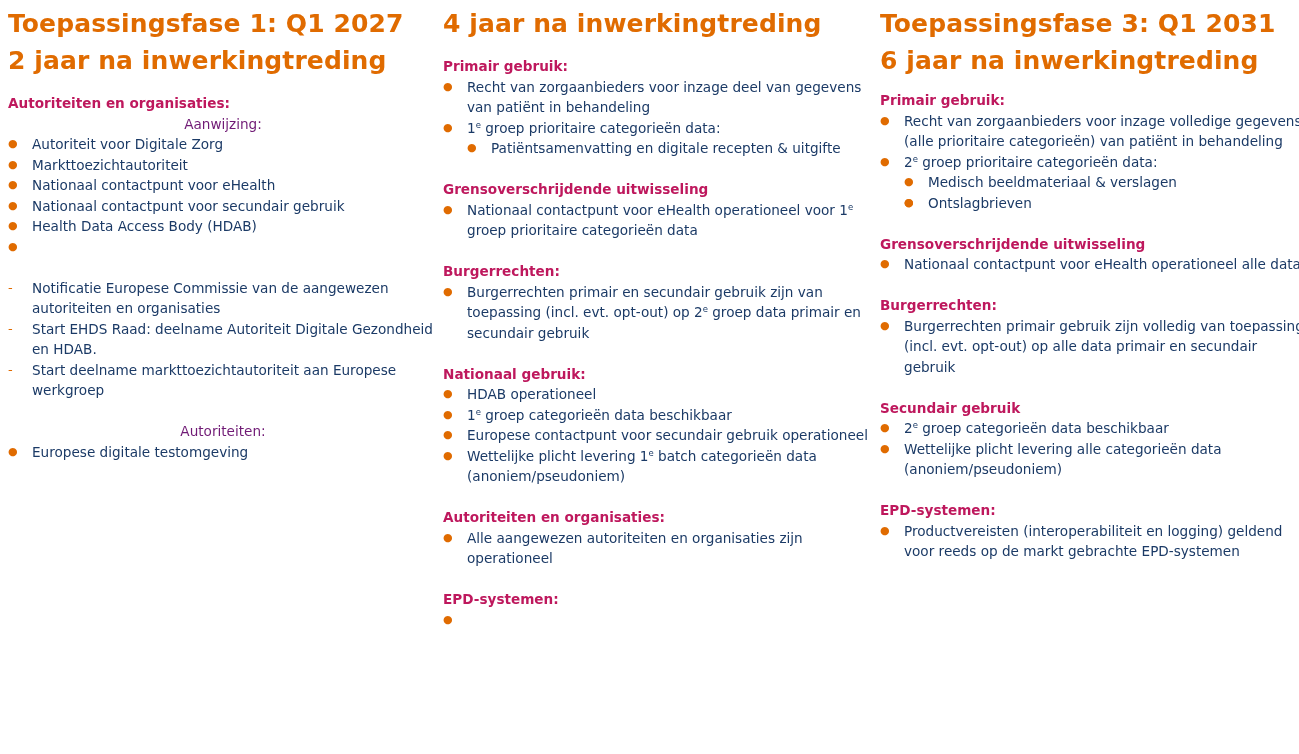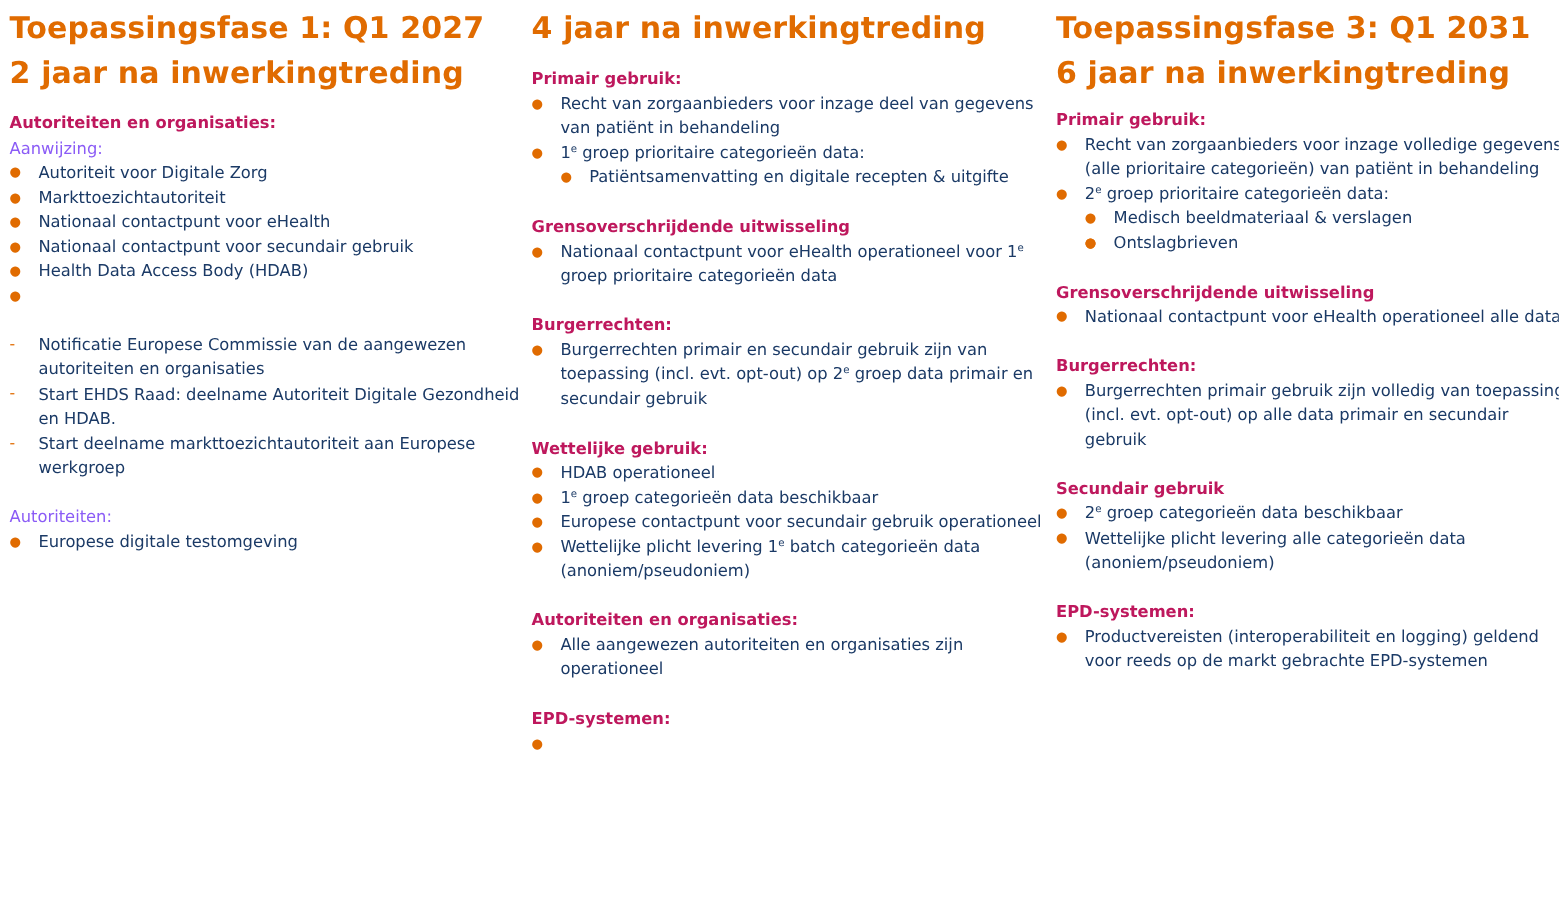--- a/index.html
+++ b/index.html
@@ -14,21 +14,21 @@
     font-weight: bold;
     font-size: 25px;
     line-height: 37px;
     letter-spacing: 0.1px;
     padding-top: 2px;
     white-space: nowrap;
   }
   .content { margin-top: 14px; font-size: 13.6px; line-height: 20.5px; }
   .col-3 .content { margin-top: 11px; }
   .heading { font-weight: bold; color: #be185d; }
-  .plain { color: #8b5cf6; }
+  .plain { color: #701a75; text-align: center; }
   ul.list { list-style: none; }
   ul.list > li { position: relative; padding-left: 24px; }
   ul.list > li .bullet {
     position: absolute; left: 0; top: 0;
     color: #e06b00; font-size: 11px; line-height: 20.5px;
   }
   ul.list > li .bullet.dash { font-size: 13px; }
   ul.sub { list-style: none; margin-left: 24px; }
   ul.sub > li { position: relative; padding-left: 24px; }
   ul.sub > li .bullet { position: absolute; left: 0; top: 0; color: #e06b00; font-size: 11px; line-height: 20.5px; }
@@ -87,21 +87,21 @@
     <div class="heading">Grensoverschrijdende uitwisseling</div>
     <ul class="list">
       <li><span class="bullet">●</span><span>Nationaal contactpunt voor eHealth operationeel voor 1</span><sup>e</sup><span> groep prioritaire categorieën data</span></li>
     </ul>
     <div class="gap"></div>
     <div class="heading">Burgerrechten:</div>
     <ul class="list">
       <li><span class="bullet">●</span><span>Burgerrechten primair en secundair gebruik zijn van toepassing (incl. evt. opt-out) op 2</span><sup>e</sup><span> groep data primair en secundair gebruik</span></li>
     </ul>
     <div class="gap"></div>
-    <div class="heading">Wettelijke gebruik:</div>
+    <div class="heading">Nationaal gebruik:</div>
     <ul class="list">
       <li><span class="bullet">●</span><span>HDAB operationeel</span></li>
       <li><span class="bullet">●</span><span>1</span><sup>e</sup><span> groep categorieën data beschikbaar</span></li>
       <li><span class="bullet">●</span><span>Europese contactpunt voor secundair gebruik operationeel</span></li>
       <li><span class="bullet">●</span><span>Wettelijke plicht levering 1</span><sup>e</sup><span> batch categorieën data (anoniem/pseudoniem)</span></li>
     </ul>
     <div class="gap"></div>
     <div class="heading">Autoriteiten en organisaties:</div>
     <ul class="list">
       <li><span class="bullet">●</span><span>Alle aangewezen autoriteiten en organisaties zijn operationeel</span></li>

